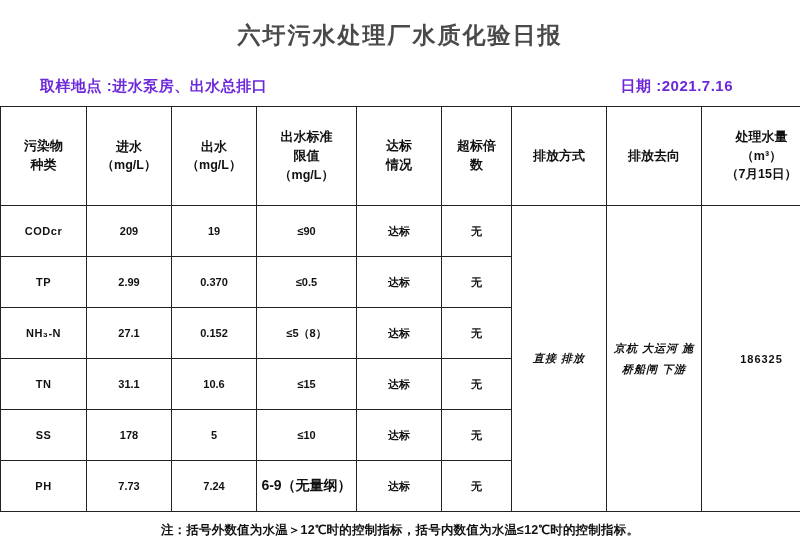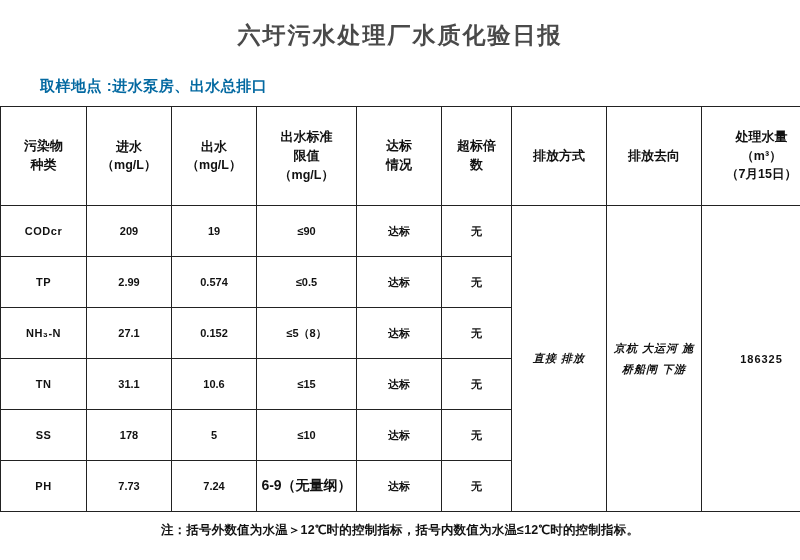--- a/index.html
+++ b/index.html
@@ -31,21 +31,21 @@
     padding-bottom: 4px;
   }
   .meta-row {
     display: flex;
     justify-content: space-between;
     align-items: center;
     padding: 22px 22px 10px 40px;
     font-size: 15px;
     font-family: "Liberation Sans", sans-serif;
     font-weight: bold;
-    color: #0369a1;
+    color: #6d28d9;
   }
   .meta-left { letter-spacing: 0.5px; }
   .meta-right { letter-spacing: 0.5px; padding-right: 45px;}
 
   table.report {
     border-collapse: collapse;
     margin: 0 auto;
     width: 762px;
     table-layout: fixed;
   }
@@ -106,20 +106,21 @@
 </style>
 </head>
 <body>
 
 <div class="page">
 
   <div class="doc-title">六圩污水处理厂水质化验日报</div>
 
   <div class="meta-row">
     <div class="meta-left">取样地点 :进水泵房、出水总排口</div>
+    <div class="meta-right">日期 :2021.7.16</div>
   </div>
 
   <table class="report">
     <colgroup>
       <col style="width:86px">
       <col style="width:85px">
       <col style="width:85px">
       <col style="width:100px">
       <col style="width:85px">
       <col style="width:70px">
@@ -179,21 +180,21 @@
           <span>京杭</span>
           <span>大运河</span>
           <span>施桥船闸</span>
           <span>下游</span>
         </td>
         <td class="merged-volume" rowspan="6">186325</td>
       </tr>
       <tr>
         <td class="name">TP</td>
         <td class="num">2.99</td>
-        <td class="num">0.574</td>
+        <td class="num">0.370</td>
         <td class="lim">≤0.5</td>
         <td class="sub">达标</td>
         <td class="sub">无</td>
       </tr>
       <tr>
         <td class="name">NH₃-N</td>
         <td class="num">27.1</td>
         <td class="num">0.152</td>
         <td class="lim">≤5（8）</td>
         <td class="sub">达标</td>

